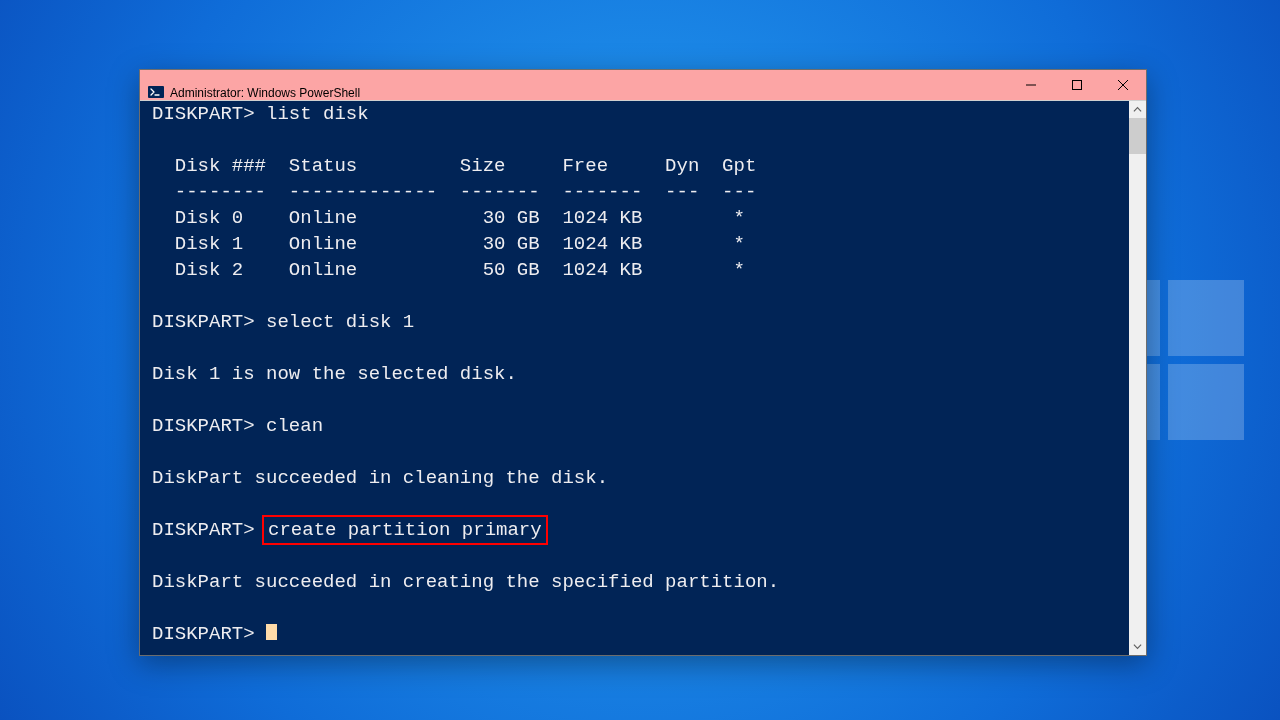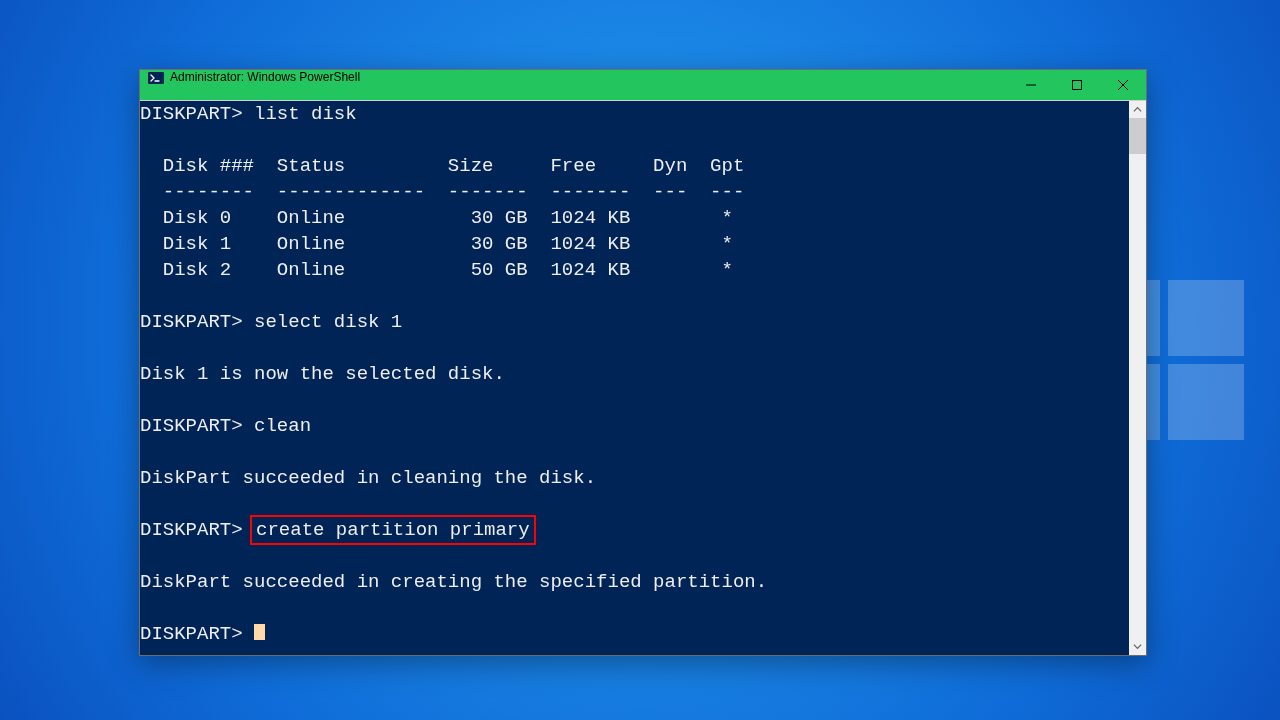--- a/index.html
+++ b/index.html
@@ -1,28 +1,28 @@
 <!DOCTYPE html>
 <html><head>
 <meta charset="utf-8">
 <style>
   html,body{margin:0;padding:0;width:1280px;height:720px;overflow:hidden;font-family:"Segoe UI",Arial,sans-serif}
   .desktop{width:1280px;height:720px;background:radial-gradient(circle at 50% 45%,#2aa6ff 0%,#1b87e6 35%,#0f6cd8 70%,#0a52c0 100%);position:relative}
   .win-logo{position:absolute;right:36px;top:50%;transform:translateY(-50%);width:160px;height:160px;display:grid;grid-template-columns:1fr 1fr;grid-template-rows:1fr 1fr;gap:8px;pointer-events:none}
   .win-logo div{background:rgba(255,255,255,0.22)}
   .window{position:absolute;left:139px;top:69px;width:1008px;height:587px;background:#fff;box-shadow:0 8px 28px rgba(0,0,0,.35);border:1px solid #6d6d6d;box-sizing:border-box;display:flex;flex-direction:column}
-  .titlebar{height:30px;background:#22c55e;display:flex;align-items:flex-start;border-bottom:1px solid #d0d0d0}
+  .titlebar{height:30px;background:#fca5a5;display:flex;align-items:flex-end;border-bottom:1px solid #d0d0d0}
   .titlebar-icon{width:16px;height:16px;margin:0 6px 0 8px;display:flex;align-items:center;justify-content:center}
   .titlebar-icon svg{display:block}
   .title-text{font-size:12px;color:#000;flex:0 0 auto}
   .title-spacer{flex:1}
   .win-btn{width:46px;height:30px;display:flex;align-items:center;justify-content:center;color:#000}
   .win-btn svg{display:block}
   .client{flex:1;display:flex;min-height:0}
-  .terminal{flex:1;background:#012456;color:#eeedf0;font-family:Consolas,"Courier New",monospace;font-size:19px;line-height:26px;padding:0 0 0 0;white-space:pre;overflow:hidden;position:relative}
+  .terminal{flex:1;background:#012456;color:#eeedf0;font-family:Consolas,"Courier New",monospace;font-size:19px;line-height:26px;padding:0 0 0 12px;white-space:pre;overflow:hidden;position:relative}
   .highlight-box{border:2px solid #ff0000;display:inline-block;padding:0 4px;margin:-2px -4px;box-sizing:border-box}
   .cursor{display:inline-block;width:11px;height:16px;background:#fedba9;vertical-align:baseline;margin-bottom:-1px}
   .scrollbar{width:17px;background:#f0f0f0;display:flex;flex-direction:column}
   .sb-btn{height:17px;background:#f0f0f0;display:flex;align-items:center;justify-content:center;color:#606060}
   .sb-track{flex:1;background:#f0f0f0;position:relative}
   .sb-thumb{position:absolute;left:0;right:0;top:0;height:36px;background:#cdcdcd}
 </style>
 </head>
 <body>
 

